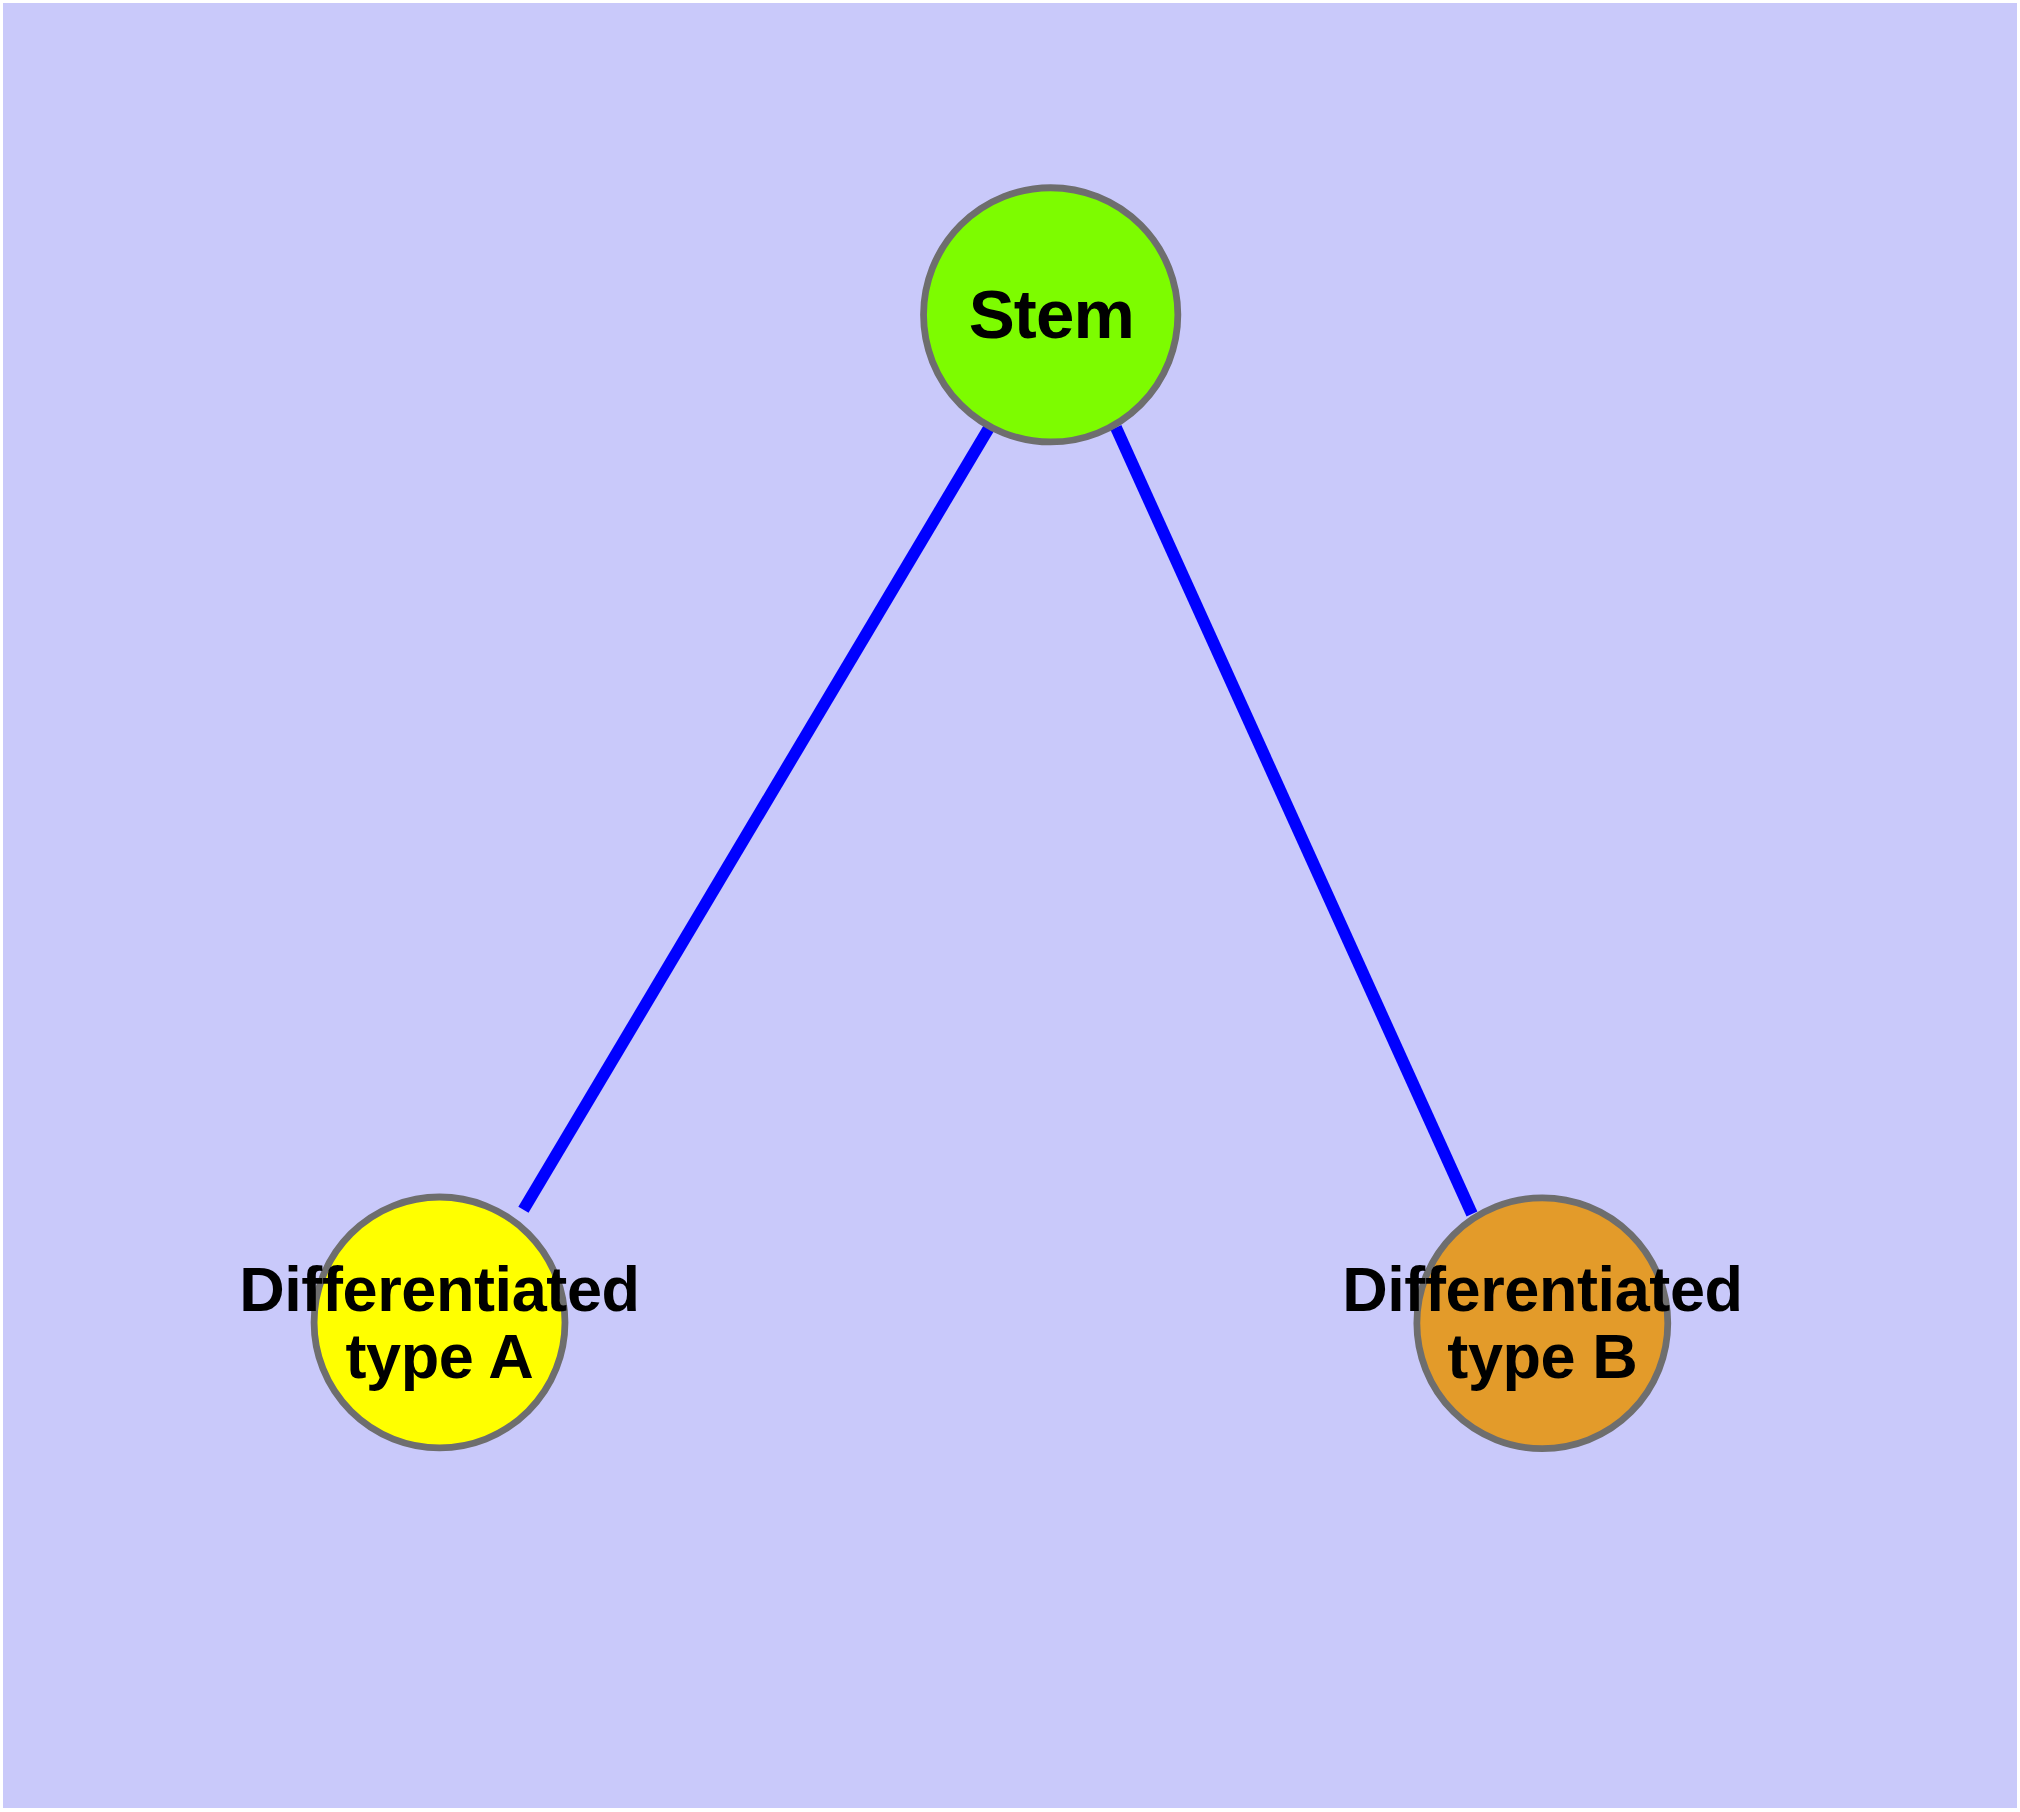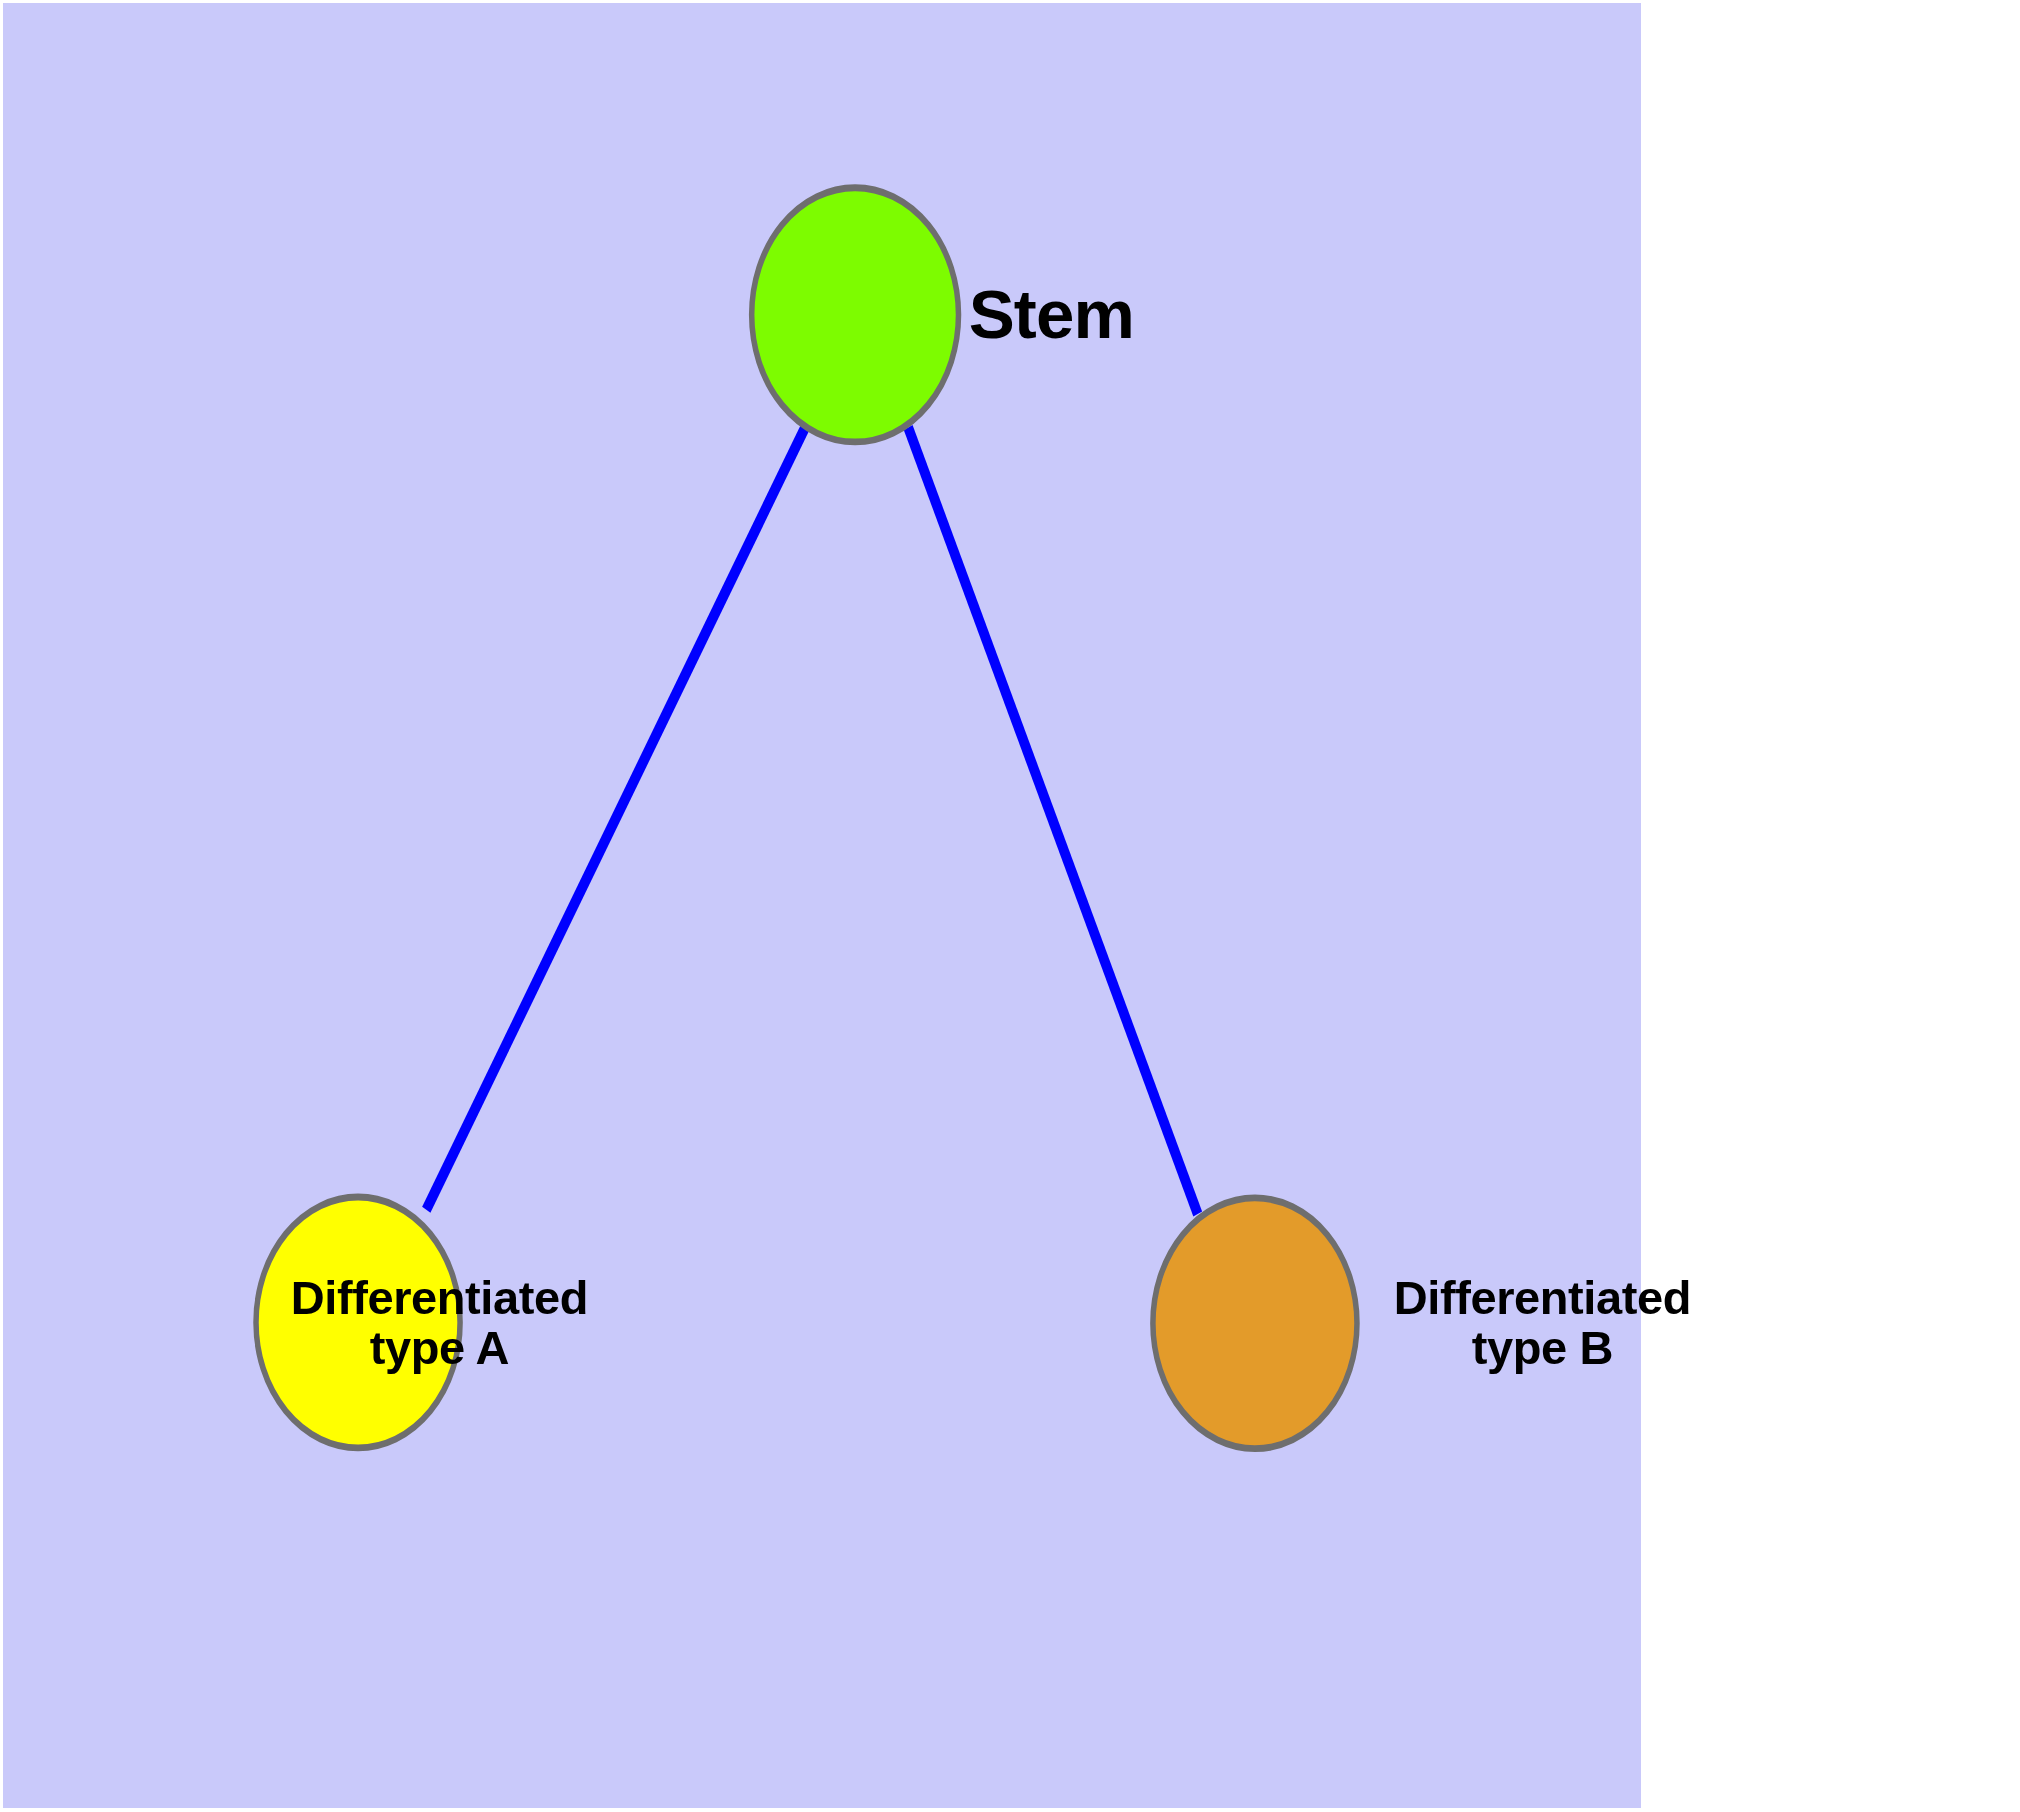--- a/index.html
+++ b/index.html
@@ -13,21 +13,21 @@
     width: 2021px;
     height: 1812px;
     background: #ffffff;
     overflow: hidden;
     font-family: "Liberation Sans", "DejaVu Sans", sans-serif;
   }
   #plot-area {
     position: absolute;
     left: 3.4px;
     top: 3.4px;
-    width: 1638px;
+    width: 2014px;
     height: 1805px;
     background: #c9c9fa;
   }
   #graph-svg {
     position: absolute;
     left: 0;
     top: 0;
     width: 100%;
     height: 100%;
     display: block;
@@ -36,21 +36,21 @@
     position: absolute;
     text-align: center;
     color: #000000;
     font-weight: bold;
     line-height: 1.06;
     white-space: pre;
     pointer-events: none;
     transform: translate(-50%, -50%);
   }
   .node-label.small {
-    font-size: 47px;
+    font-size: 63px;
     letter-spacing: -0.4px;
   }
   .node-label.big {
     font-size: 69px;
     letter-spacing: -0.8px;
   }
 </style>
 </head>
 <body>
 

